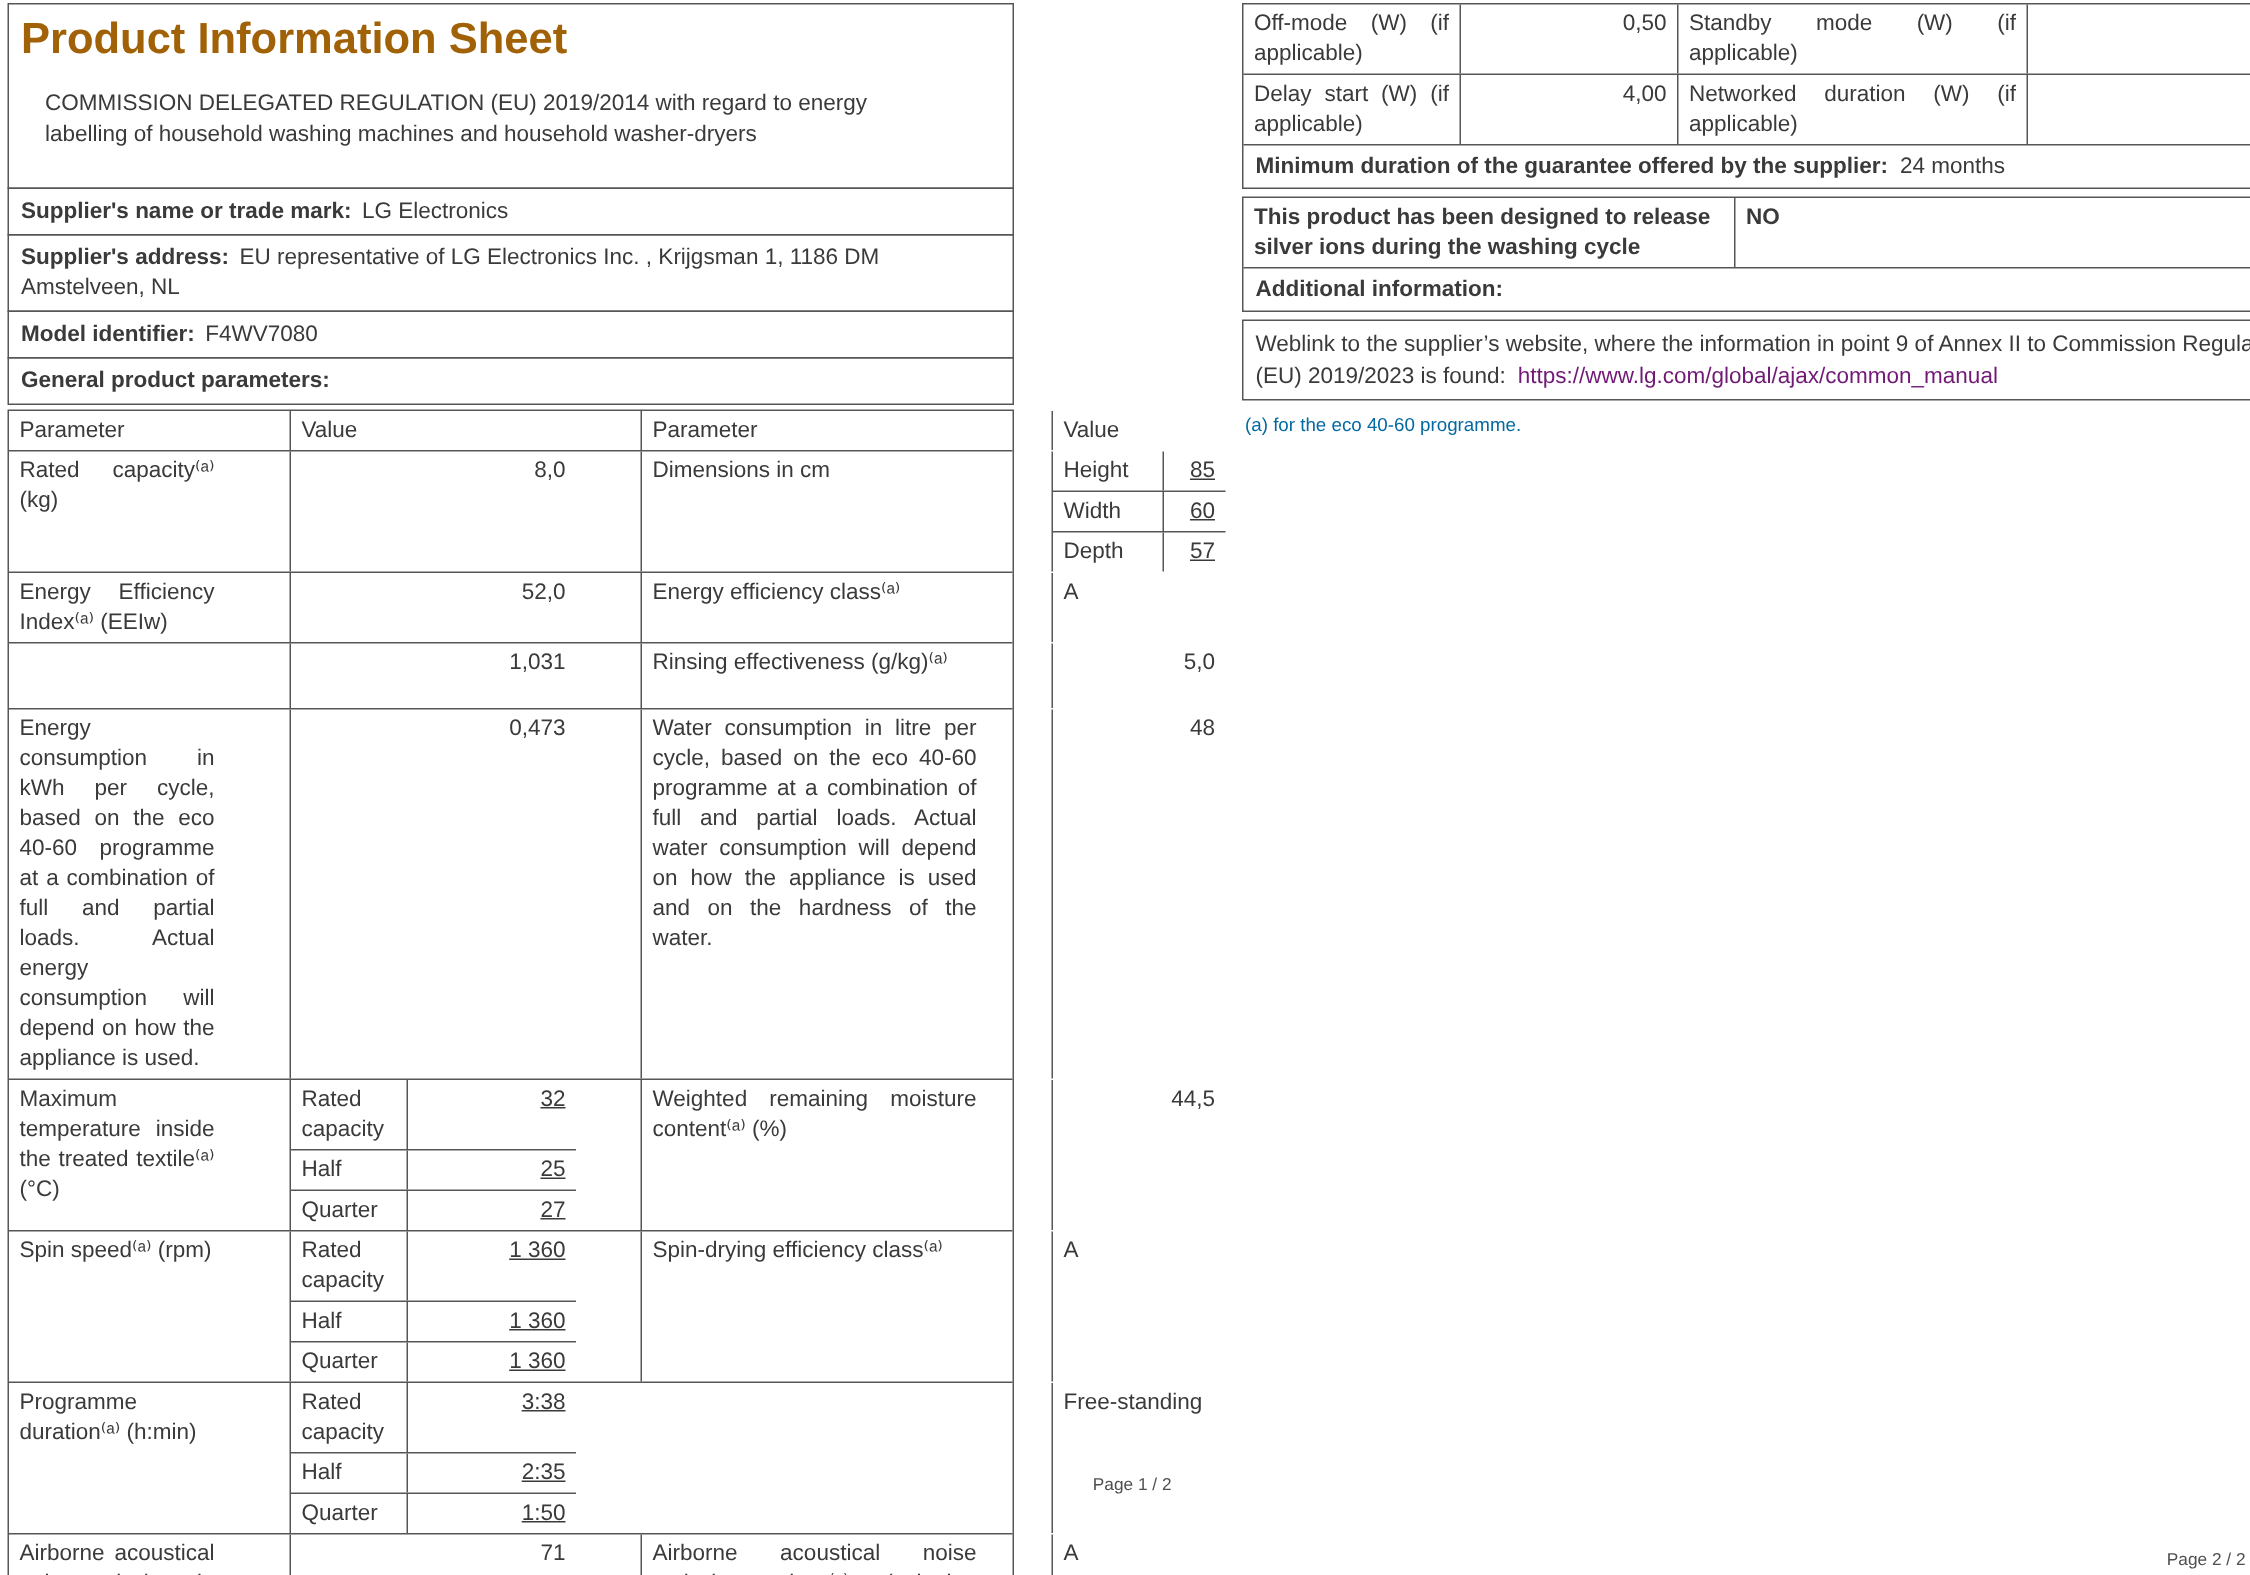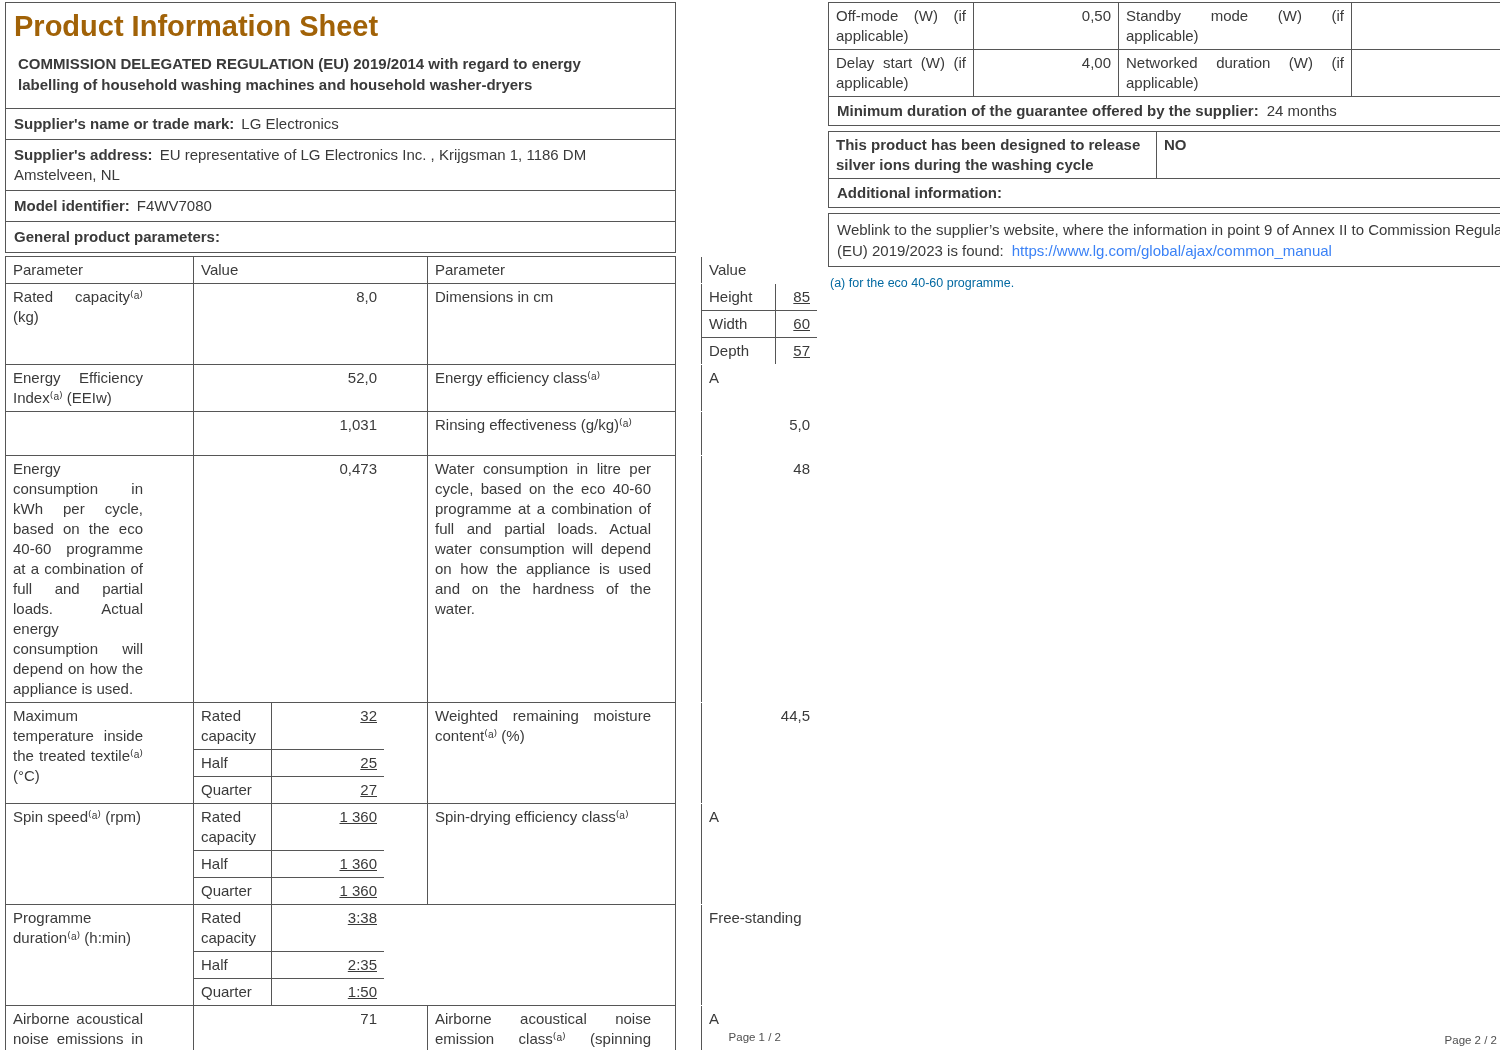--- a/index.html
+++ b/index.html
@@ -10,21 +10,21 @@
     font-size: 15px; color: #3a3a3a;
   }
   .sheet { position: relative; width: 1500px; height: 1050px; background: #fff; overflow: hidden; }
 
   .page1 { position: absolute; left: 5px; top: 2px; width: 671px; }
   .page2 { position: absolute; left: 828px; top: 2px; width: 723px; }
 
   .box { border: 1px solid #565656; margin-top: -1px; padding: 5px 8px; line-height: 20px; }
   .titlebox { margin-top: 0; padding: 6px 8px 9px 8px; }
   h1 { margin: 0 0 11px 0; font-size: 29px; line-height: 34px; color: #a16207; font-weight: bold; }
-  .reg { margin: 4px; padding-right: 34px; line-height: 20.5px; font-weight: bold; }
+  .reg { margin: 16px; padding-right: 34px; line-height: 20.5px; }
   .b { font-weight: bold; }
   .kv .val { margin-left: 7px; }
 
   
   .ptable { border: 1px solid #565656; margin-top: 3px; }
   .trow { display: grid; grid-template-columns: 144px 77px 71px 231px 73px 1fr; border-top: 1px solid #565656; gap: 43px; }
   .trow.first { border-top: none; }
   .c { border-left: 1px solid #565656; padding: 3px 7px 3px 7px; line-height: 20px; }
   .ca { grid-column: 1; border-left: none; }
   .cb { grid-column: 2 / 4; }
@@ -53,25 +53,25 @@
   .box2 + .box2 { margin-top: 5px; }
   .trow2 { display: grid; grid-template-columns: 144px 145px 233px 1fr; border-top: 1px solid #565656; }
   .trow2.first { border-top: none; }
   .q1 { min-height: 42px; }
   .q2 { min-height: 43px; }
   .grow { border-top: 1px solid #565656; padding: 4px 8px; line-height: 20px; min-height: 25px; }
   .grow .val { margin-left: 8px; }
   .srow { display: grid; grid-template-columns: 327px 1fr; min-height: 43px; }
   .addrow { border-top: 1px solid #565656; padding: 4px 8px; line-height: 20px; min-height: 27px; }
   .weblink { padding: 5px 8px; line-height: 21px; min-height: 46px; }
-  .weblink .url { margin-left: 8px; color: #3b82f6; text-decoration: none; }
+  .weblink .url { margin-left: 8px; color: #701a75; text-decoration: none; }
   .footnote { margin-top: 9px; font-size: 12.5px; color: #0369a1; padding-left: 2px; }
 
   .pnum { position: absolute; font-size: 11.5px; color: #4f4f4f; text-align: right; }
-  .pnum1 { top: 1031px; left: 5px; width: 776px; }
+  .pnum1 { top: 984px; left: 5px; width: 776px; }
   .pnum2 { top: 1034px; left: 828px; width: 669px; }
 </style>
 </head>
 <body>
 
 <div class="sheet">
 
   <div class="page1">
 
     <div class="box titlebox">

